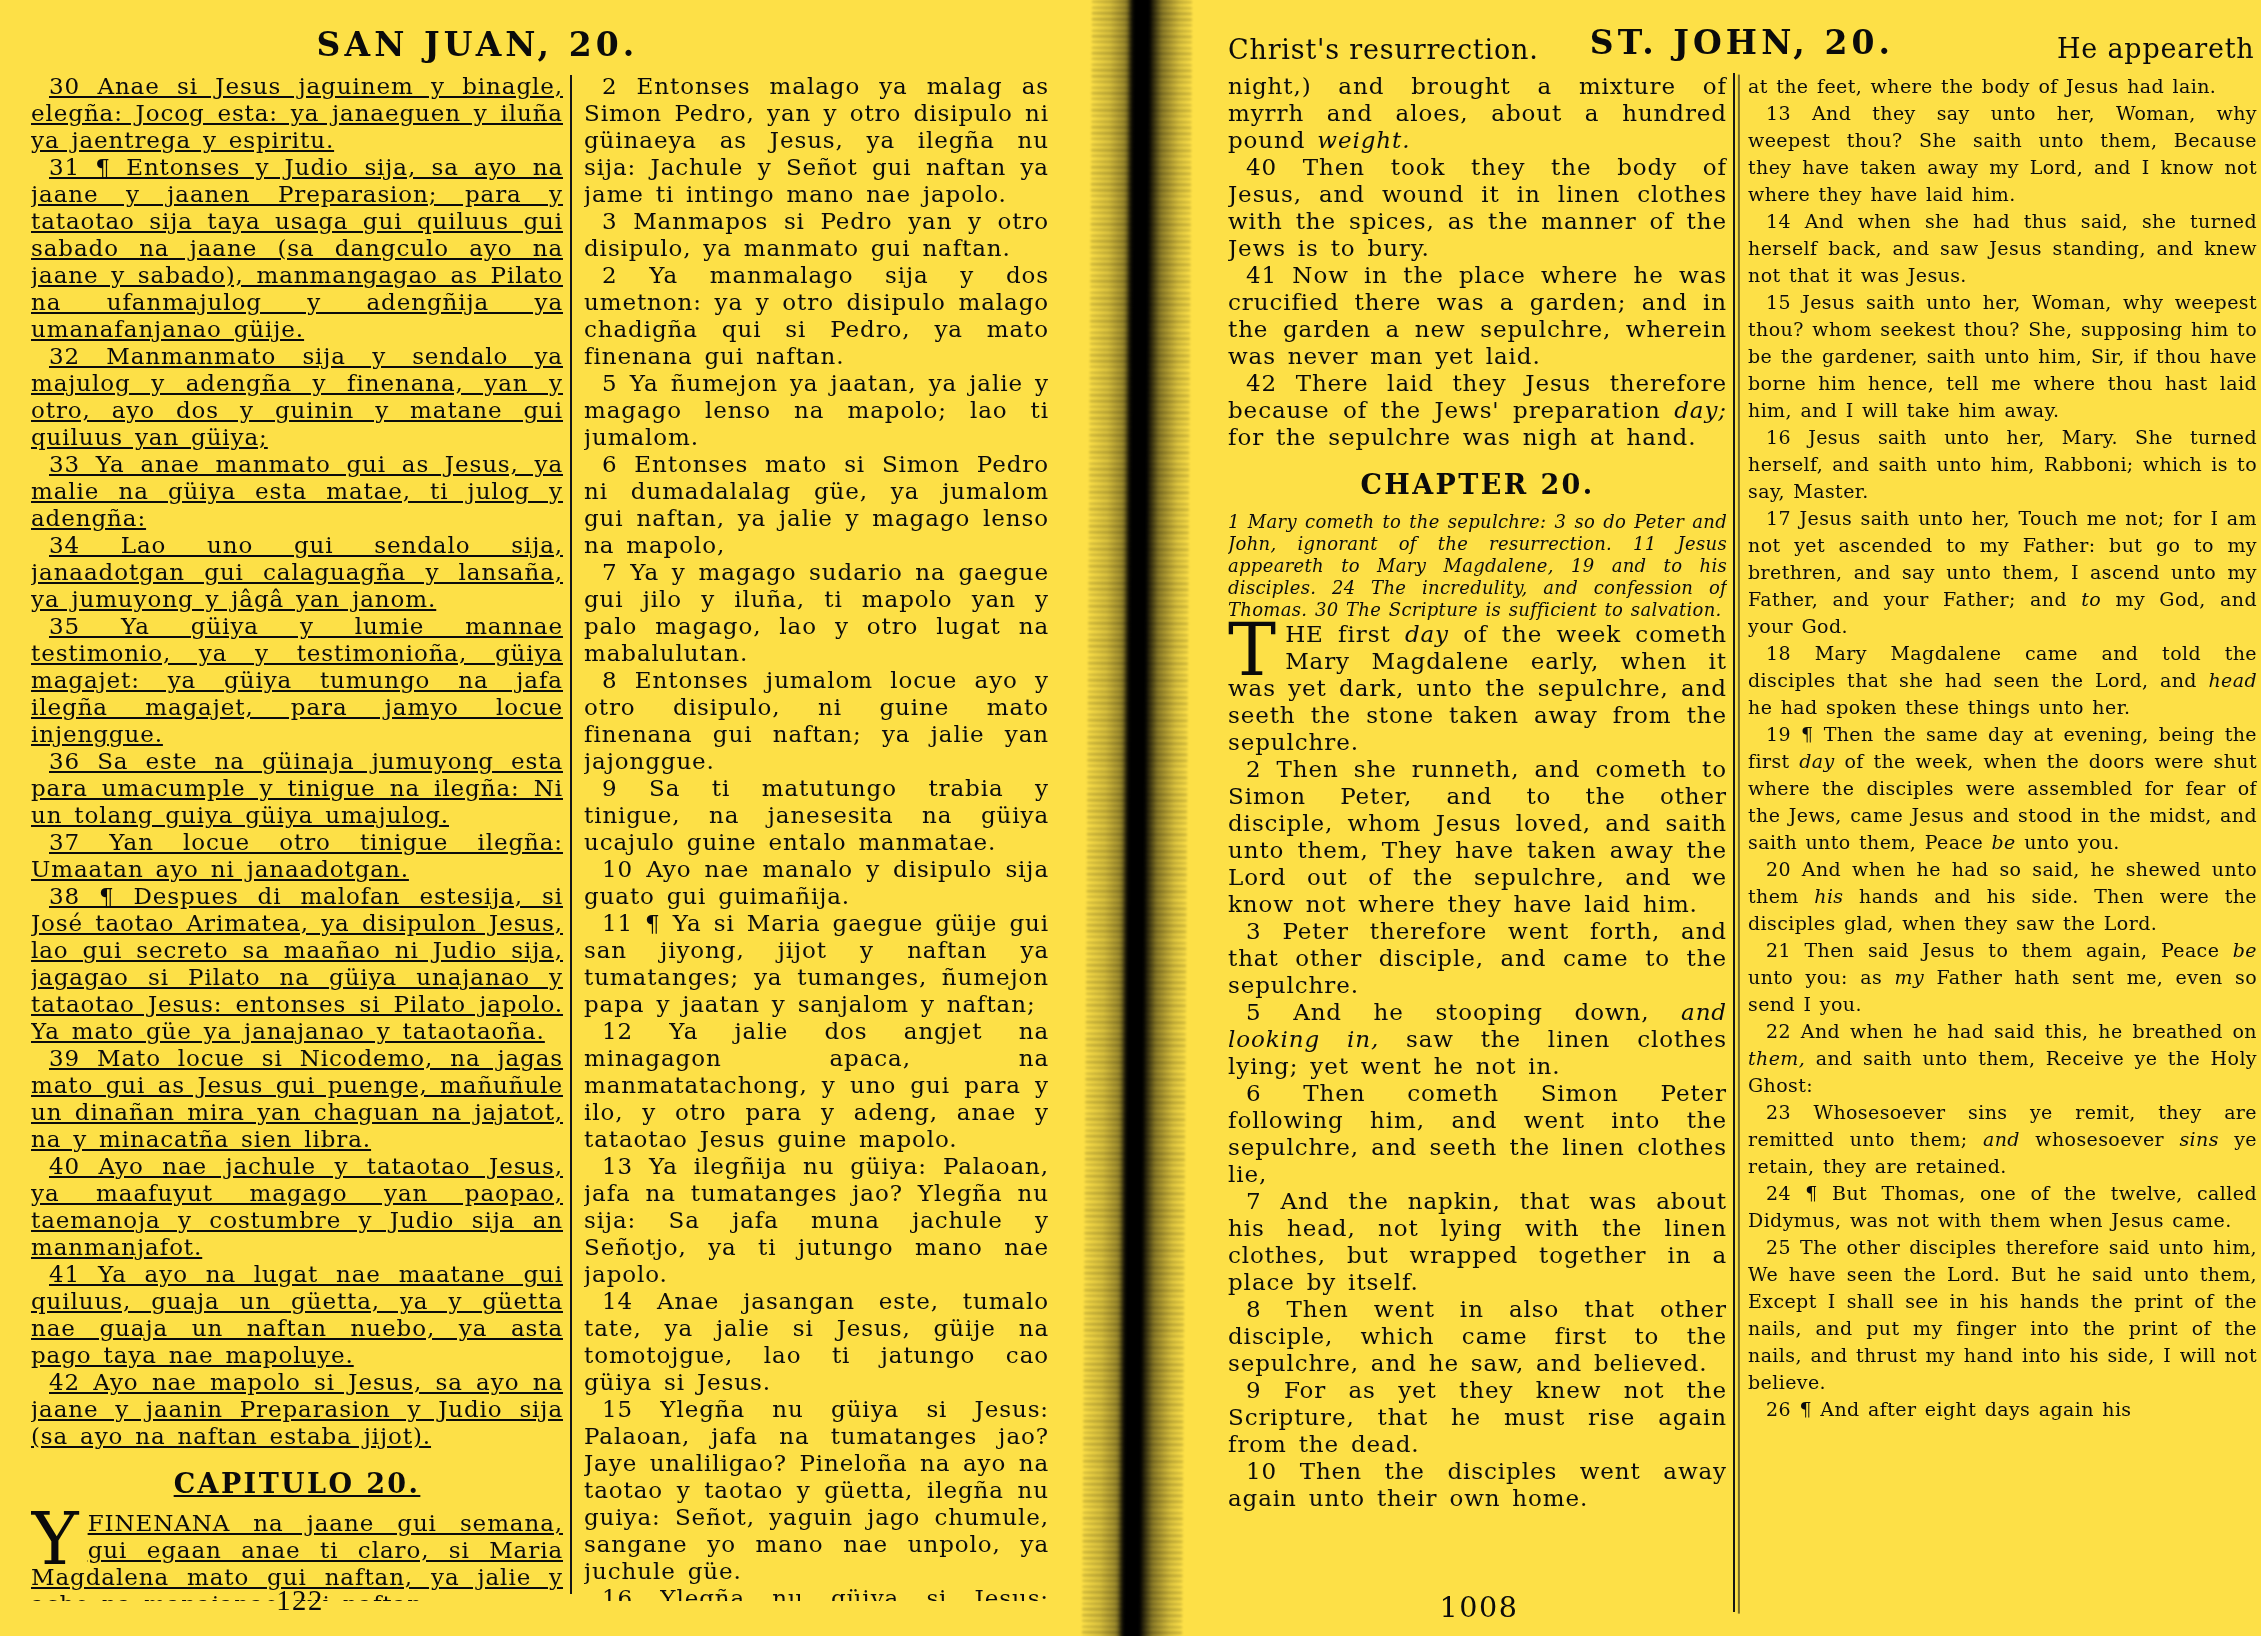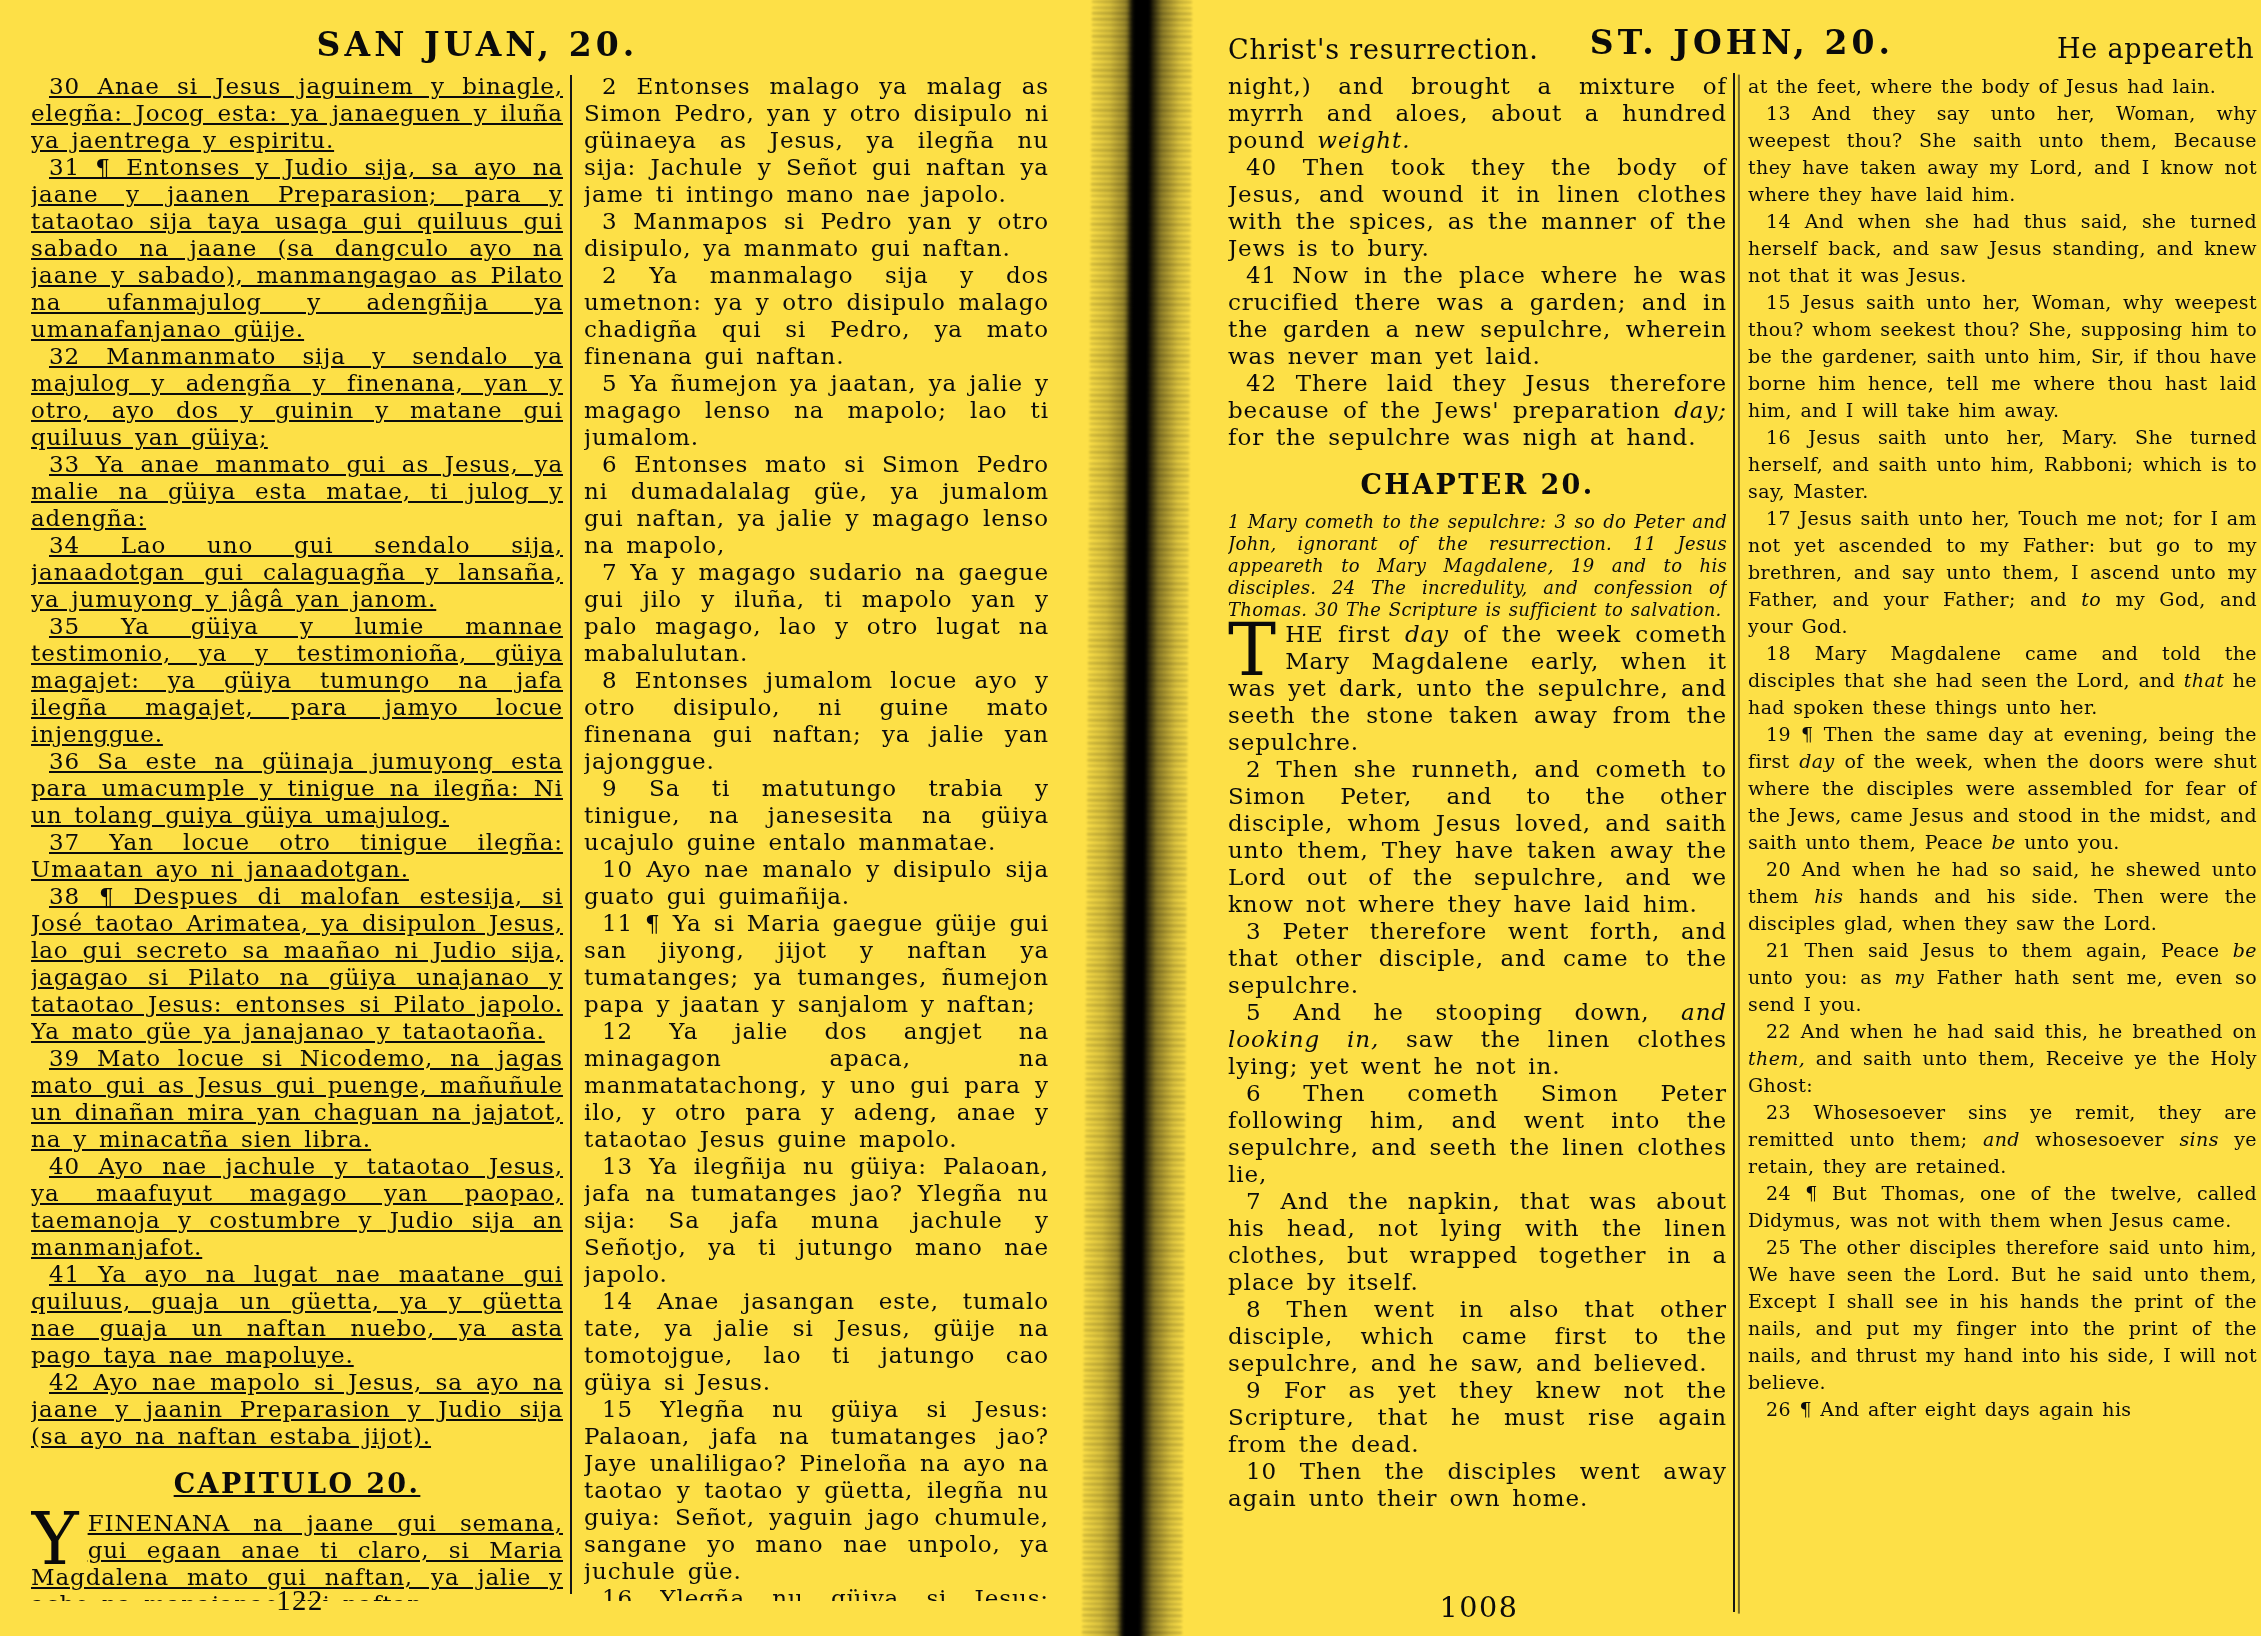--- a/index.html
+++ b/index.html
@@ -136,21 +136,21 @@
       <p class="verse">10 Then the disciples went away again unto their own home.</p>
     </section>
   <div class="rule rule-right"></div>
   <section class="col col4">
       <p class="verse cont">at the feet, where the body of Jesus had lain.</p>
       <p class="verse">13 And they say unto her, Woman, why weepest thou? She saith unto them, Because they have taken away my Lord, and I know not where they have laid him.</p>
       <p class="verse">14 And when she had thus said, she turned herself back, and saw Jesus standing, and knew not that it was Jesus.</p>
       <p class="verse">15 Jesus saith unto her, Woman, why weepest thou? whom seekest thou? She, supposing him to be the gardener, saith unto him, Sir, if thou have borne him hence, tell me where thou hast laid him, and I will take him away.</p>
       <p class="verse">16 Jesus saith unto her, Mary. She turned herself, and saith unto him, Rabboni; which is to say, Master.</p>
       <p class="verse">17 Jesus saith unto her, Touch me not; for I am not yet ascended to my Father: but go to my brethren, and say unto them, I ascend unto my Father, and your Father; and <i>to</i> my God, and your God.</p>
-      <p class="verse">18 Mary Magdalene came and told the disciples that she had seen the Lord, and <i>that</i> he had spoken these things unto her.</p>
+      <p class="verse">18 Mary Magdalene came and told the disciples that she had seen the Lord, and <i>head</i> he had spoken these things unto her.</p>
       <p class="verse">19 ¶ Then the same day at evening, being the first <i>day</i> of the week, when the doors were shut where the disciples were assembled for fear of the Jews, came Jesus and stood in the midst, and saith unto them, Peace <i>be</i> unto you.</p>
       <p class="verse">20 And when he had so said, he shewed unto them <i>his</i> hands and his side. Then were the disciples glad, when they saw the Lord.</p>
       <p class="verse">21 Then said Jesus to them again, Peace <i>be</i> unto you: as <i>my</i> Father hath sent me, even so send I you.</p>
       <p class="verse">22 And when he had said this, he breathed on <i>them,</i> and saith unto them, Receive ye the Holy Ghost:</p>
       <p class="verse">23 Whosesoever sins ye remit, they are remitted unto them; <i>and</i> whosesoever <i>sins</i> ye retain, they are retained.</p>
       <p class="verse">24 ¶ But Thomas, one of the twelve, called Didymus, was not with them when Jesus came.</p>
       <p class="verse">25 The other disciples therefore said unto him, We have seen the Lord. But he said unto them, Except I shall see in his hands the print of the nails, and put my finger into the print of the nails, and thrust my hand into his side, I will not believe.</p>
       <p class="verse">26 ¶ And after eight days again his</p>
     </section>
   <div class="pgnum pgnum-right">1008</div>

